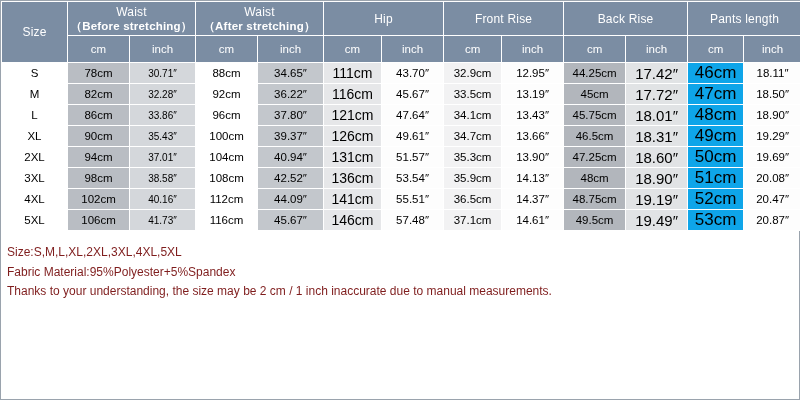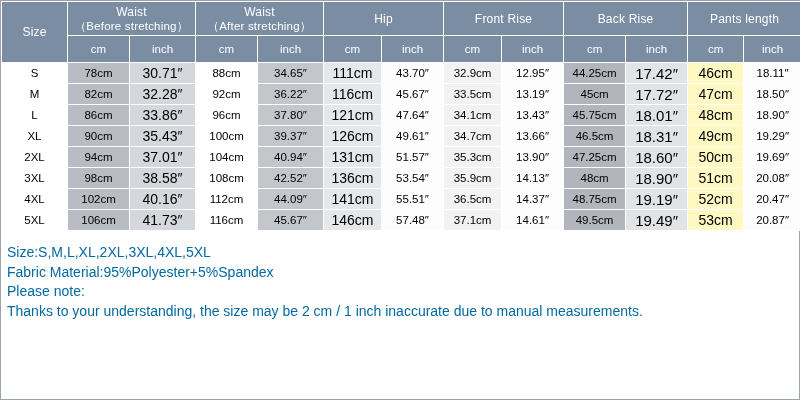--- a/index.html
+++ b/index.html
@@ -40,58 +40,59 @@
     background: #7b8da3;
     color: #ffffff;
     height: 34px;
     font-size: 12px;
     line-height: 14px;
     letter-spacing: .2px;
   }
   .hdr-group .sub {
     display: block;
     font-size: 11.5px;
+    font-weight: bold;
   }
   .hdr-unit {
     background: #7b8da3;
     color: #ffffff;
     height: 26px;
     font-size: 11.5px;
     line-height: 12px;
   }
   
   tbody tr {
     height: 21px;
   }
   td.sizecell {
     background: #ffffff;
     font-size: 11.5px;
   }
   td.d0 { background: #b9bdc3; font-size: 11.5px; }
-  td.d1 { background: #d4d7db; font-size: 14px; margin-top: 28px; }
+  td.d1 { background: #d4d7db; font-size: 10px; margin-top: 28px; }
   td.d2 { background: #ffffff; font-size: 11.5px; margin-top: 14px; }
   td.d3 { background: #c3c7cc; font-size: 11.5px; }
   td.d4 { background: #e6e7e9; font-size: 14px; }
   td.d5 { background: #b2b6bc; font-size: 11.5px; }
   td.d6 { background: #e1e3e5; font-size: 15px; }
-  td.d7 { background: #fef9c3; font-size: 14px; }
+  td.d7 { background: #0ea5e9; font-size: 17px; }
   td.d8 { background: #fdfdfd; font-size: 11.5px; }
   td.d9 { background: #f2f2f3; font-size: 11.5px; }
   .notes {
     position: absolute;
     left: 0;
     top: 236px;
     width: 800px;
     padding: 6px 6px 0 6px;
     box-sizing: border-box;
   }
   .notes .line {
-    font-size: 14px;
+    font-size: 12px;
     line-height: 19.5px;
-    color: #0369a1;
+    color: #7f1d1d;
     white-space: nowrap;
   }
 </style>
 </head>
 <body>
 
 <div class="sheet">
 
   <table class="size-table">
     <colgroup>
@@ -260,17 +261,16 @@
         <td class="d6">19.49″</td>
         <td class="d7">53cm</td>
         <td class="d8">20.87″</td>
       </tr>
     </tbody>
   </table>
 
   <div class="notes">
     <div class="line">Size:S,M,L,XL,2XL,3XL,4XL,5XL</div>
     <div class="line">Fabric Material:95%Polyester+5%Spandex</div>
-    <div class="line">Please note:</div>
     <div class="line">Thanks to your understanding, the size may be 2 cm / 1 inch inaccurate due to manual measurements.</div>
   </div>
 
 </div>
 
 </body></html>

